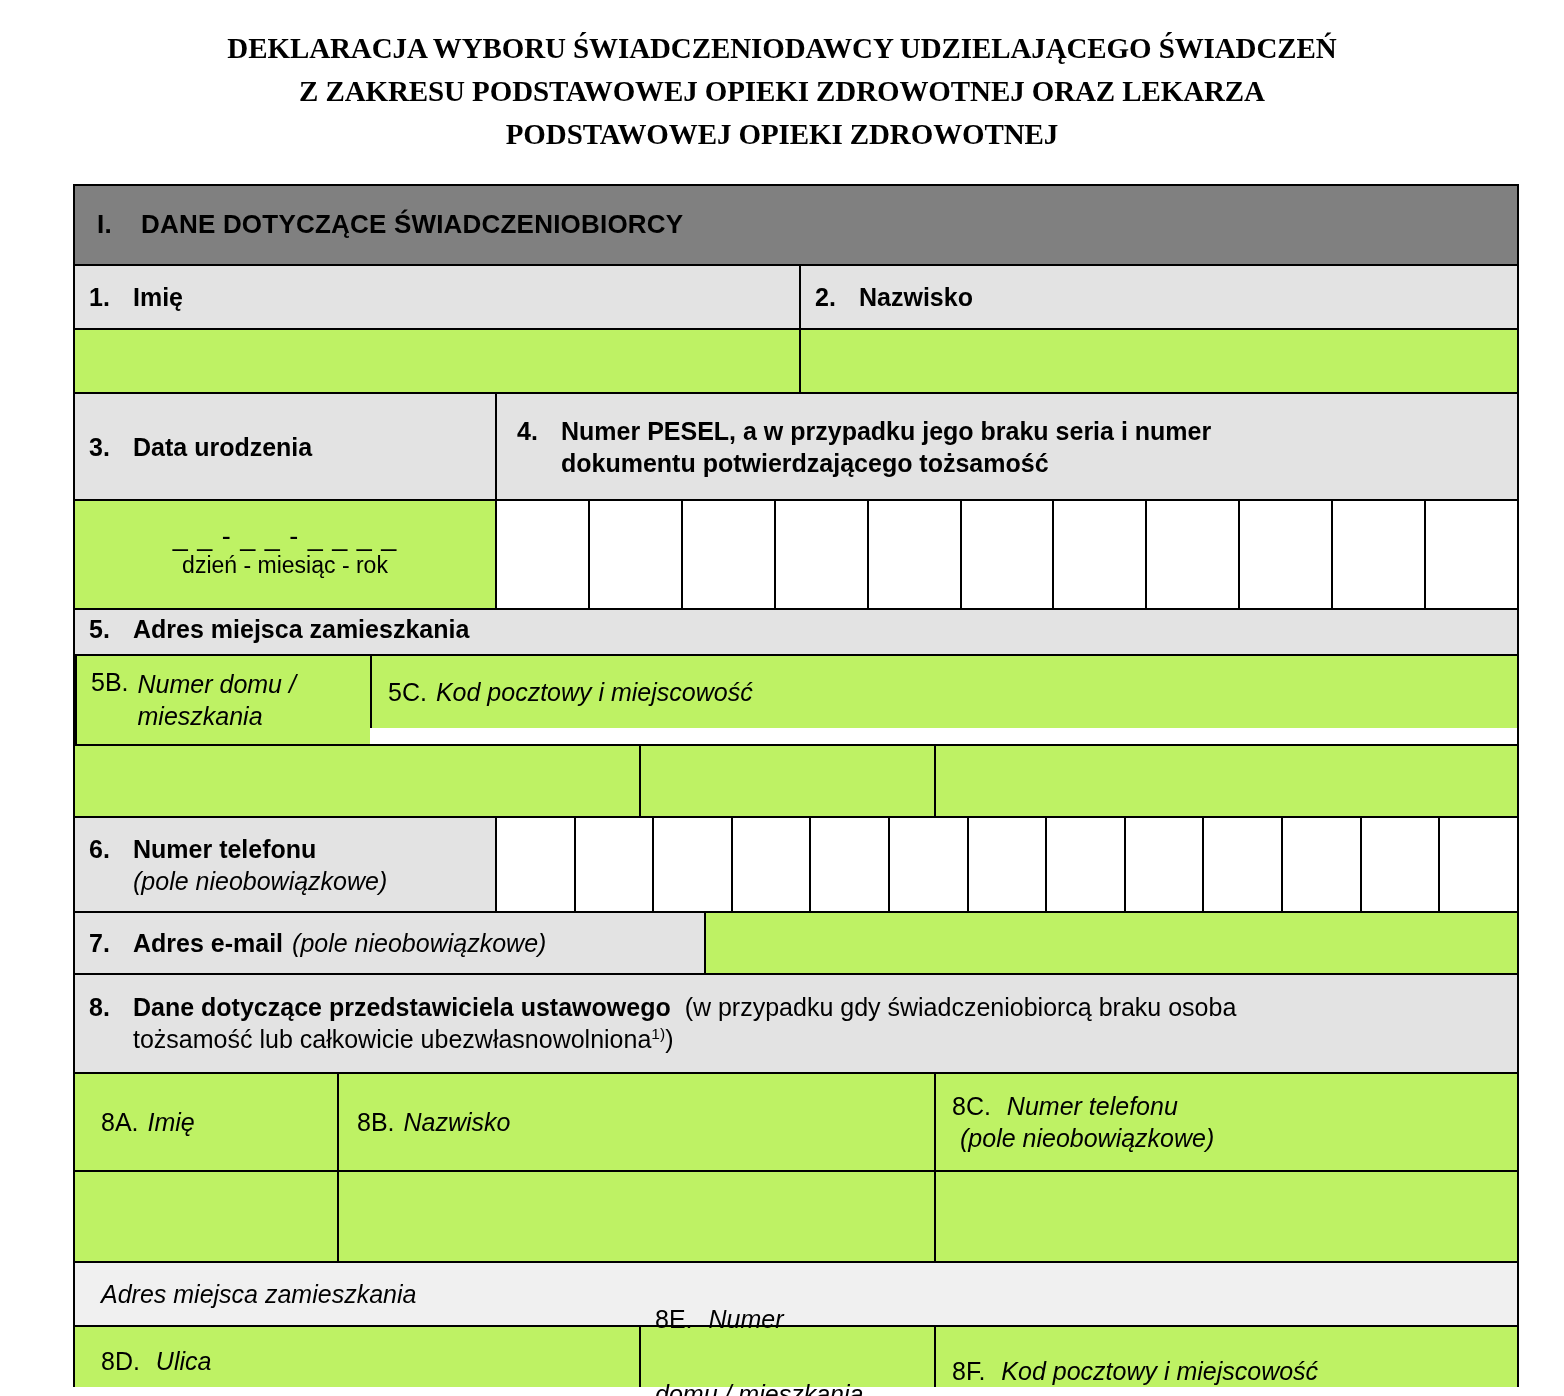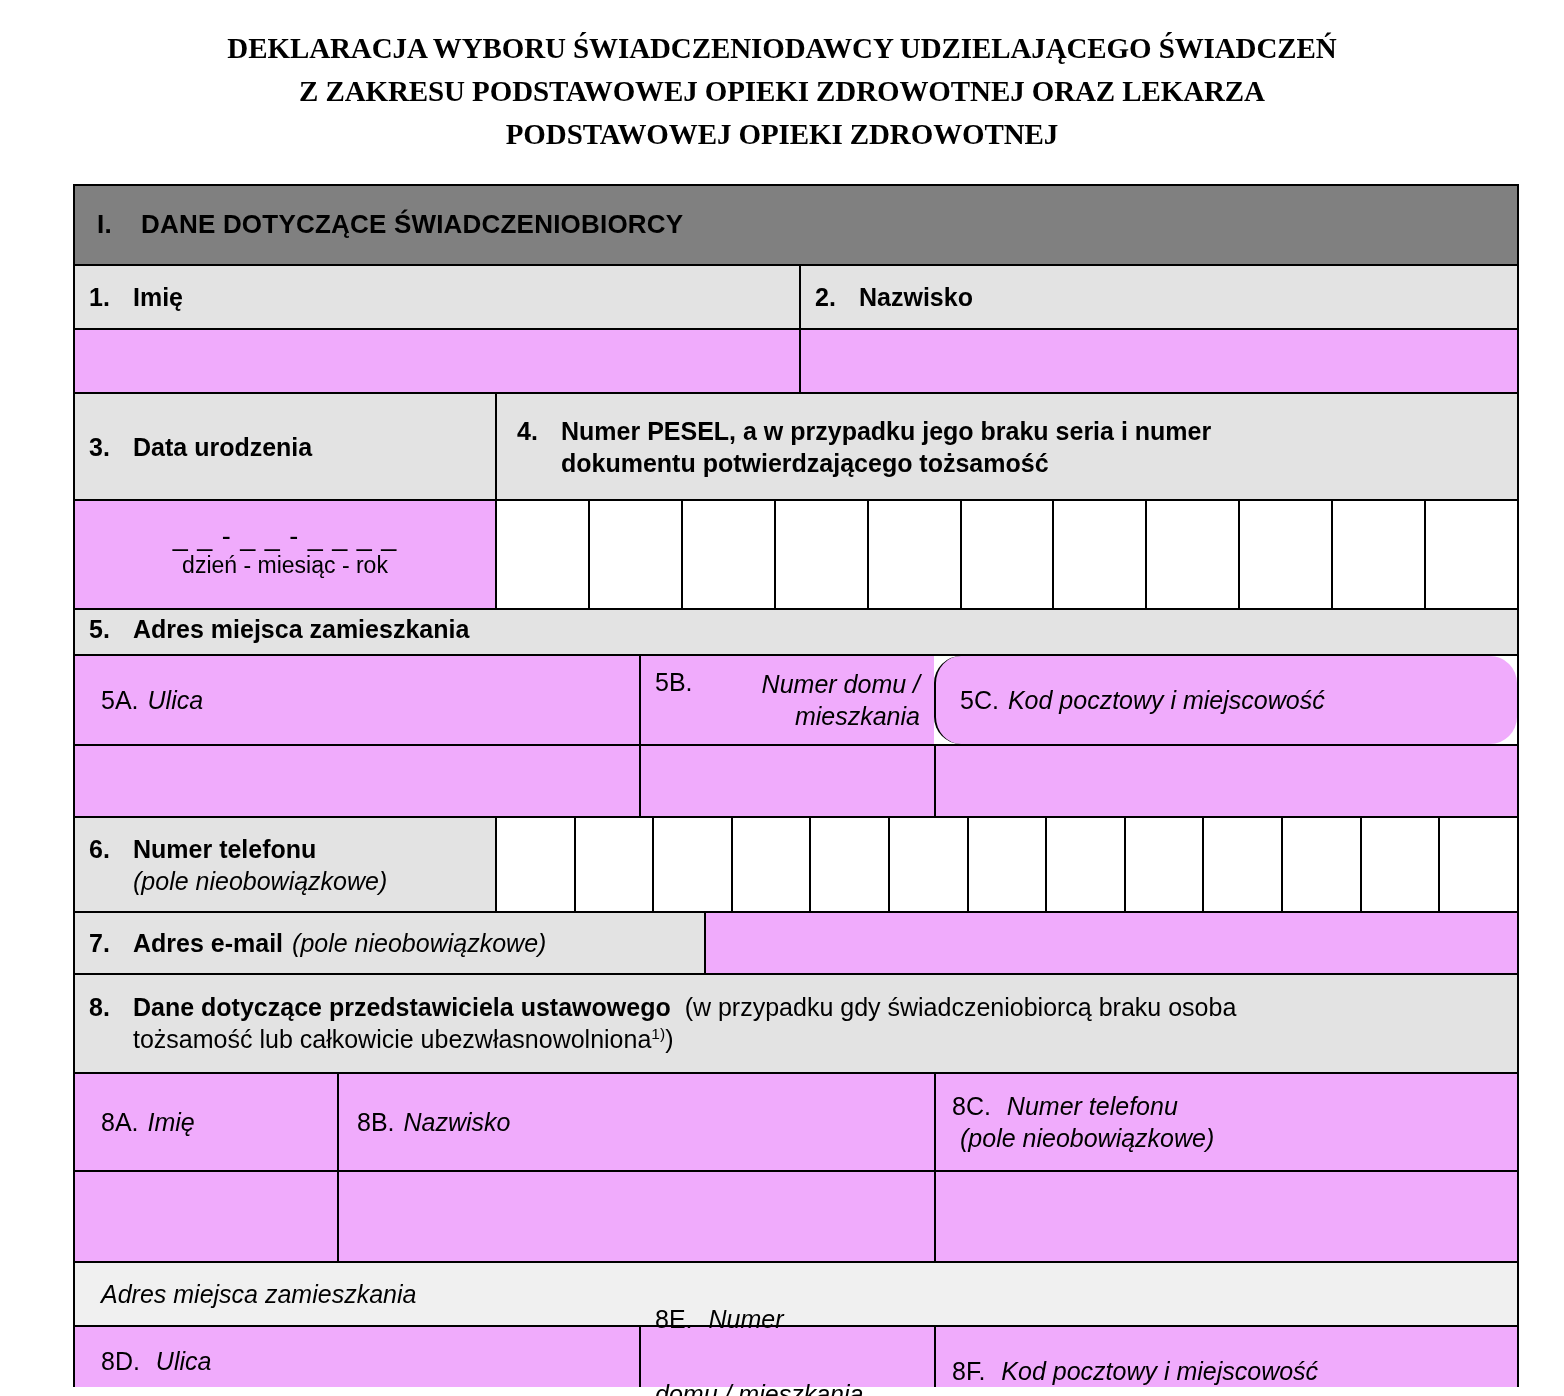--- a/index.html
+++ b/index.html
@@ -47,21 +47,21 @@
     background: #808080;
     font-size: 26px;
     font-weight: bold;
     letter-spacing: 0.2px;
     height: 78px;
     width: 100%;
     padding-left: 22px;
   }
   .lightgray { background: #e3e3e3; }
   .verylight { background: #f0f0f0; }
-  .white { background: #f0abfc; text-align: right; }
+  .white { background: #bef264; }
 
   .num { display: inline-block; min-width: 44px; }
 
   .vdiv { border-left: 2px solid #000; }
 
   
   .blank { height: 62px; }
 
   
   .boxes { display: flex; flex: 1; }
@@ -168,29 +168,25 @@
   </div>
 
   <div class="row">
     <div class="cell lightgray" style="width:100%;height:44px;padding-top:4px;">
       <span class="num">5.</span>
       <span>Adres miejsca zamieszkania</span>
     </div>
   </div>
 
   <div class="row">
-    <div class="cell white" style="width:564px;height:88px;padding-left:26px;">
-      <span class="lbl-code" style="margin-right:9px;">5A.</span>
-      <span class="lbl-italic">Ulica</span>
-    </div>
     <div class="cell white vdiv" style="width:295px;height:88px;padding-left:14px;">
       <span class="lbl-code" style="margin-right:9px;align-self:flex-start;">5B.</span>
       <span class="lbl-italic">Numer domu / mieszkania</span>
     </div>
-    <div class="cell white vdiv" style="flex:1;height:88px;padding-left:24px;border-radius:27px;">
+    <div class="cell white vdiv" style="flex:1;height:72px;padding-left:16px;">
       <span class="lbl-code" style="margin-right:9px;">5C.</span>
       <span class="lbl-italic nowrap">Kod pocztowy i miejscowość</span>
     </div>
   </div>
 
   <div class="row">
     <div class="cell white" style="width:564px;height:70px;"></div>
     <div class="cell white vdiv" style="width:295px;height:70px;"></div>
     <div class="cell white vdiv" style="flex:1;height:70px;"></div>
   </div>

